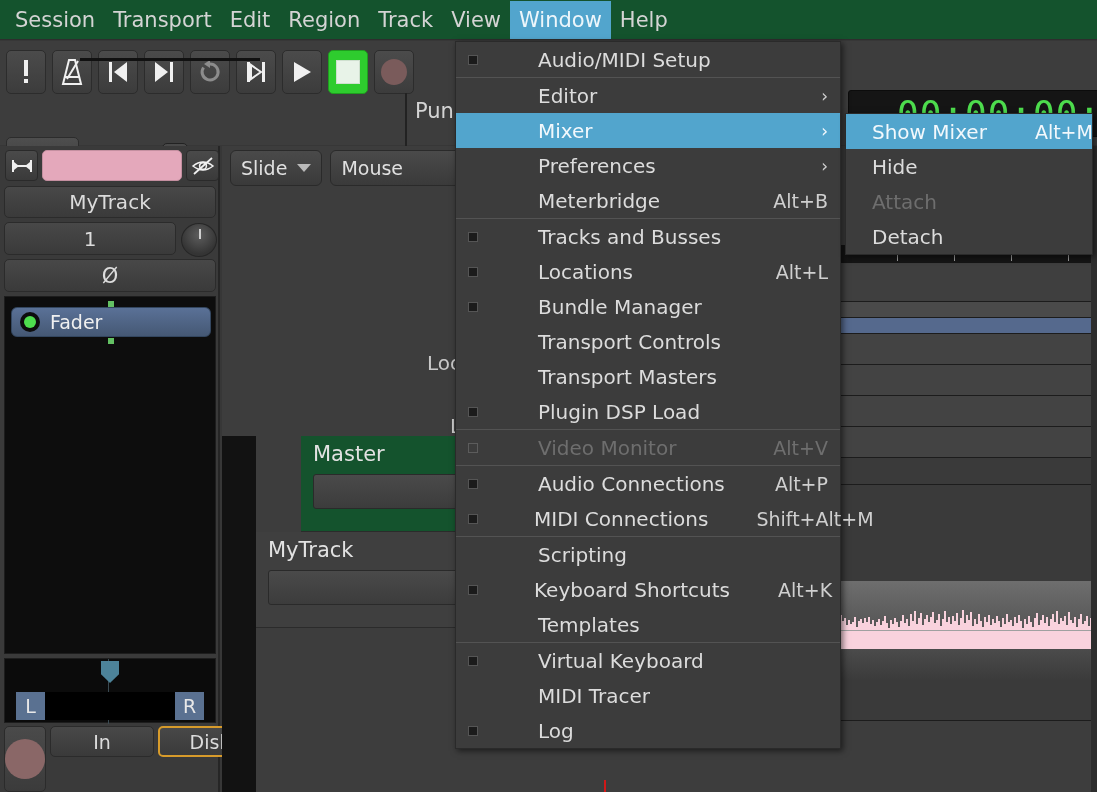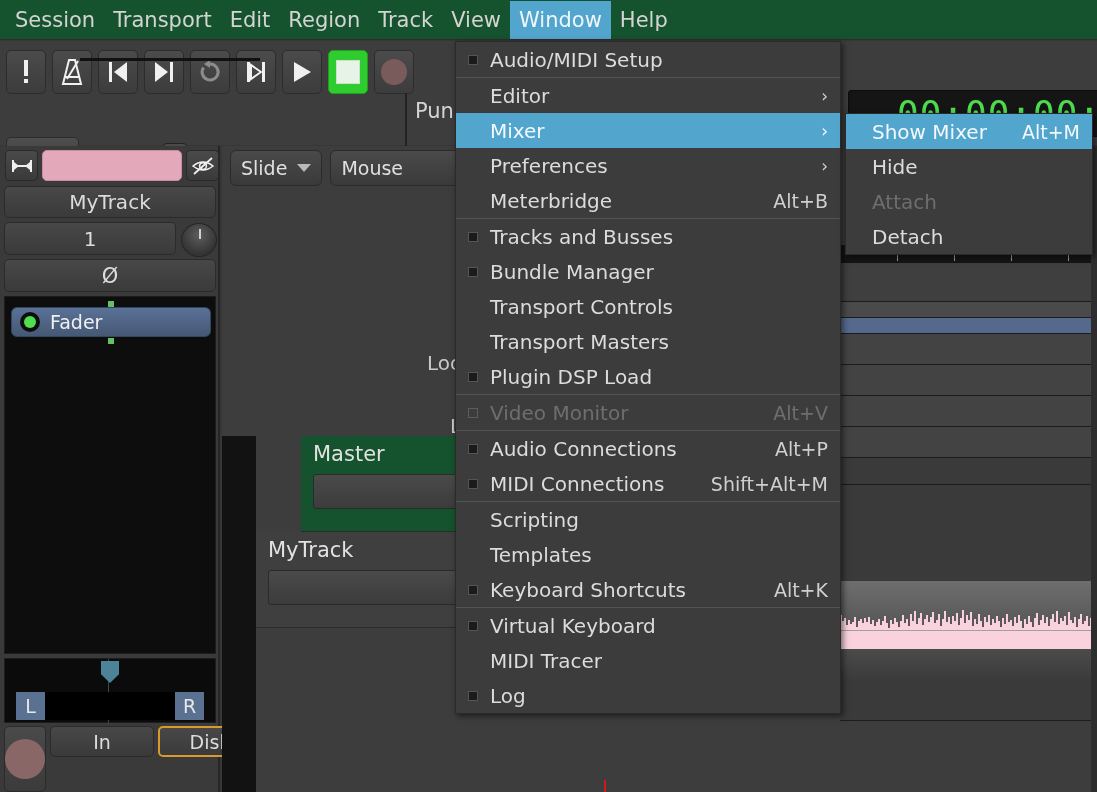--- a/index.html
+++ b/index.html
@@ -192,21 +192,21 @@
   .sc-right { position:absolute; right: 0; top: 0; width: 6px; height: 646px; background:#2d2d2d; }
 
   
   .menu {
     position: absolute; left: 455px; top: 41px; width: 386px;
     background: #3c3c3c; border: 1px solid #2a2a2a;
     box-shadow: 2px 2px 6px rgba(0,0,0,.55);
   }
   .mi {
     position: relative; height: 35px; display: flex; align-items: center;
-    padding-left: 12px; color: #dcdcdc; font-size: 20px; white-space: nowrap;
+    padding-left: 12px; color: #dcdcdc; font-size: 20px; white-space: nowrap; gap: 48px;
   }
   .mi .chk { width: 14px; margin-right: 8px; display:inline-block; }
   .mi .chk i { display:block; width:10px; height:10px; background:#1b1b1b; border:1px solid #555; }
   .mi .chk.empty i { background: transparent; border: 1px solid #5c5c5c; }
   .mi .chk.none { visibility: hidden; }
   .mi .lbl { flex: 1; }
   .mi .acc { color: #cfcfcf; padding-right: 12px; font-size: 19px; }
   .mi .arrow { padding-right: 12px; color: #cfcfcf; font-size: 17px; }
   .mi.hl { background: #52a5cd; color: #f2f8fc; }
   .mi.hl .acc, .mi.hl .arrow { color: #f2f8fc; }
@@ -592,20 +592,27 @@
       <div class="mi">
         <span class="chk ">
           <i></i>
         </span>
         <span class="lbl">Tracks and Busses</span>
       </div>
       <div class="mi">
         <span class="chk ">
           <i></i>
         </span>
+        <span class="lbl">Locations</span>
+        <span class="acc">Alt+L</span>
+      </div>
+      <div class="mi">
+        <span class="chk ">
+          <i></i>
+        </span>
         <span class="lbl">Bundle Manager</span>
       </div>
       <div class="mi">
         <span class="chk none">
           <i></i>
         </span>
         <span class="lbl">Transport Controls</span>
       </div>
       <div class="mi">
         <span class="chk none">
@@ -643,31 +650,31 @@
         <span class="acc">Shift+Alt+M</span>
       </div>
       <div class="msep"></div>
       <div class="mi">
         <span class="chk none">
           <i></i>
         </span>
         <span class="lbl">Scripting</span>
       </div>
       <div class="mi">
-        <span class="chk none">
-          <i></i>
-        </span>
-        <span class="lbl">Templates</span>
-      </div>
-      <div class="mi">
         <span class="chk ">
           <i></i>
         </span>
         <span class="lbl">Keyboard Shortcuts</span>
         <span class="acc">Alt+K</span>
+      </div>
+      <div class="mi">
+        <span class="chk none">
+          <i></i>
+        </span>
+        <span class="lbl">Templates</span>
       </div>
       <div class="msep"></div>
       <div class="mi">
         <span class="chk ">
           <i></i>
         </span>
         <span class="lbl">Virtual Keyboard</span>
       </div>
       <div class="mi">
         <span class="chk none">

